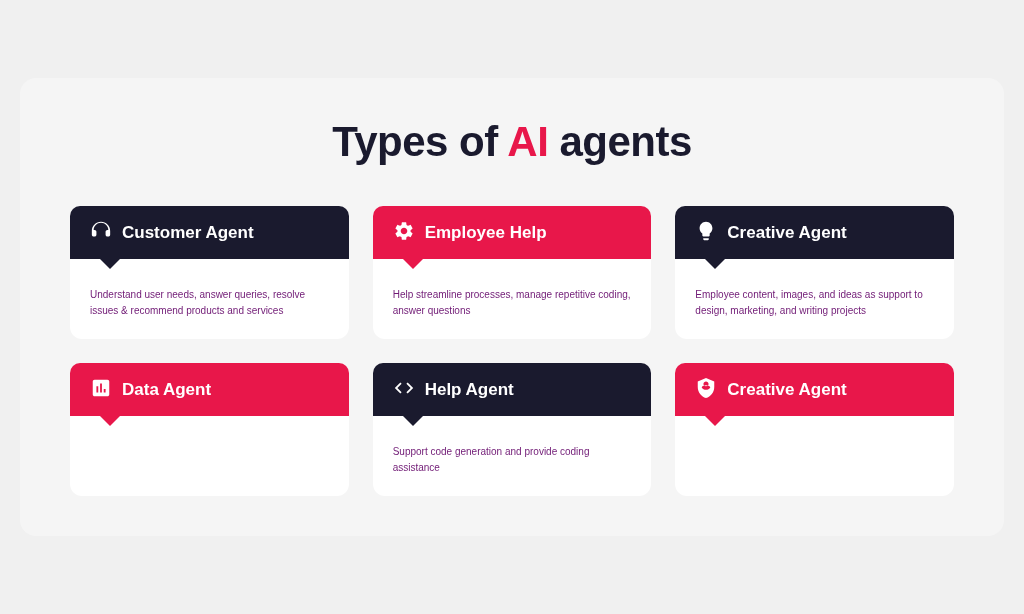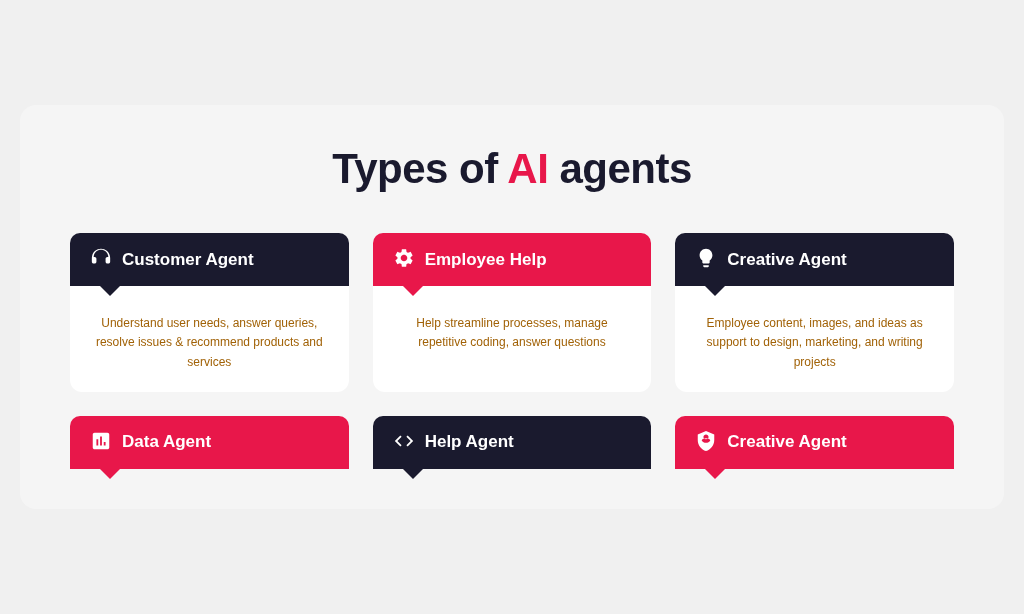--- a/index.html
+++ b/index.html
@@ -76,23 +76,23 @@
       font-size: 17px;
       font-weight: 700;
     }
     .card-icon {
       color: #ffffff;
       font-size: 20px;
       line-height: 1;
     }
     .card-body {
       padding: 28px 20px 20px 20px;
-      text-align: center;
-      color: #a16207;
-      font-size: 12px;
+      text-align: left;
+      color: #701a75;
+      font-size: 10px;
       line-height: 1.6;
     }
   </style>
 </head>
 <body>
 
 <div class="container">
   <h1 class="page-title">
     <span>Types of </span><span class="highlight">AI</span><span> agents</span>
   </h1>
@@ -132,20 +132,21 @@
           <span class="card-header-title">Data Agent</span>
         </div>
       </div>
       <div class="card">
         <div class="card-header dark">
           <span class="card-icon"><svg width="22" height="22" viewBox="0 0 24 24" fill="white">
               <path d="M9.4 16.6L4.8 12l4.6-4.6L8 6l-6 6 6 6 1.4-1.4zm5.2 0l4.6-4.6-4.6-4.6L16 6l6 6-6 6-1.4-1.4z"></path>
             </svg></span>
           <span class="card-header-title">Help Agent</span>
         </div>
+        <div class="card-body">Support code generation and provide coding assistance</div>
       </div>
       <div class="card">
         <div class="card-header pink">
           <span class="card-icon"><svg width="22" height="22" viewBox="0 0 24 24" fill="white">
               <path d="M12 1L3 5v6c0 5.55 3.84 10.74 9 12 5.16-1.26 9-6.45 9-12V5l-9-4zm0 4c1.4 0 2.8 1.1 2.8 2.5S13.4 10 12 10c-1.4 0-2.8-1.1-2.8-2.5S10.6 5 12 5zm0 9c-2 0-3.7-1-4.7-2.6.1-1.5 3.1-2.4 4.7-2.4 1.6 0 4.6.9 4.7 2.4-1 1.6-2.7 2.6-4.7 2.6z"></path>
             </svg></span>
           <span class="card-header-title">Creative Agent</span>
         </div>
       </div>
     </div>

